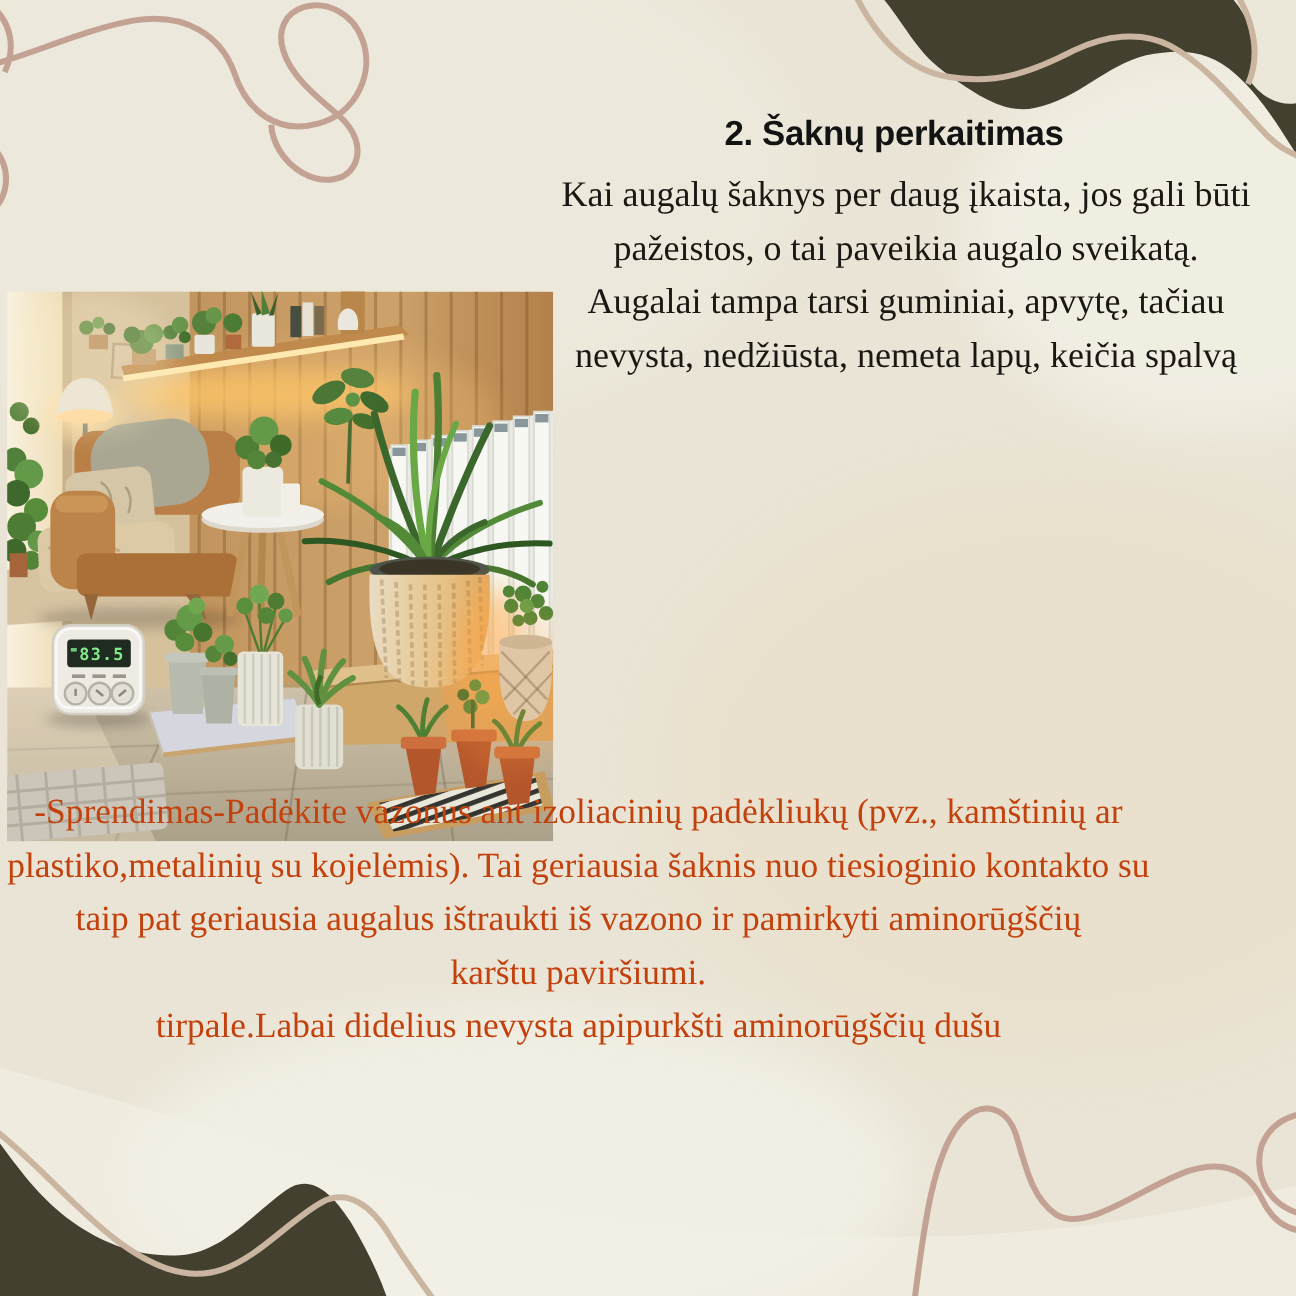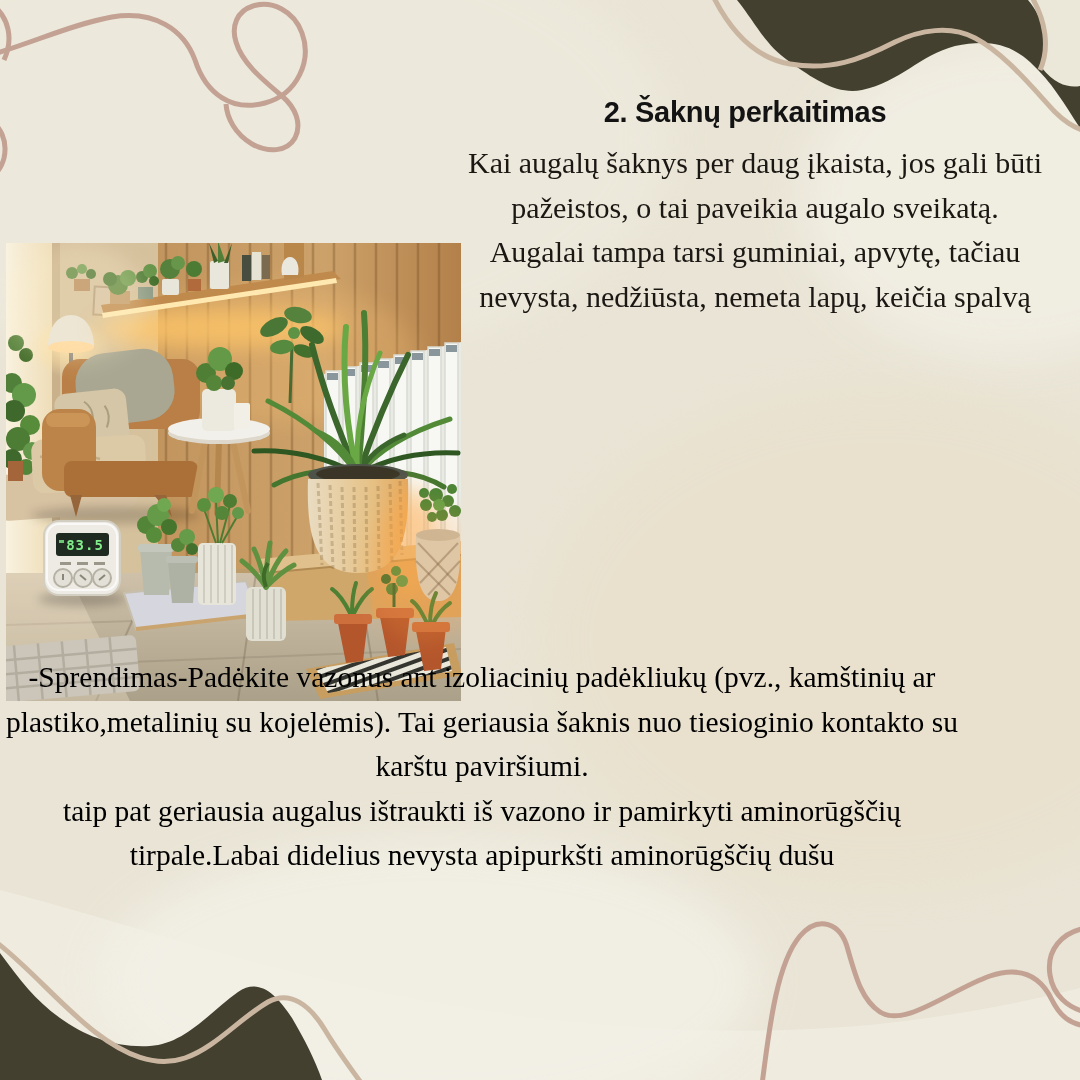--- a/index.html
+++ b/index.html
@@ -6,21 +6,21 @@
   .page{position:relative;width:1080px;height:1080px;margin:0 auto;background:#e9e4d5;overflow:hidden;
         font-family:"Liberation Serif",serif;padding-left:20px;}
   .bg-svg{position:absolute;left:0;top:0;z-index:0;}
   .photo{position:absolute;left:6px;top:203px;width:455px;height:458px;z-index:2;margin-top:40px;}
   .photo svg{display:block;}
   .title{position:absolute;left:400px;top:96px;width:690px;z-index:5;text-align:center;
          font-family:"Liberation Sans",sans-serif;font-weight:700;font-size:29px;color:#131313;letter-spacing:-0.3px;}
   .intro{position:absolute;left:425px;top:141px;width:660px;z-index:5;text-align:center;
          font-size:30px;line-height:44.5px;color:#1b1713;}
   .solution{position:absolute;left:0;top:655px;width:964px;z-index:5;text-align:center;
-         font-size:29.5px;line-height:44.5px;color:#000000;}
+         font-size:29.5px;line-height:44.5px;color:#c2410c;}
   .line{white-space:nowrap;}
 </style>
 </head>
 <body>
 
 <div class="page">
 
   <svg class="bg-svg" width="1080" height="1080" viewBox="0 0 1080 1080" aria-hidden="true">
     <defs>
       <filter id="bb" x="-40%" y="-40%" width="180%" height="180%">
@@ -452,18 +452,18 @@
       <g>
         <ellipse cx="420" cy="330" rx="60" ry="70" fill="#ff9e3e" opacity="0.18" filter="url(#b10)"></ellipse>
         <ellipse cx="70" cy="60" rx="70" ry="60" fill="#fff2d0" opacity="0.25" filter="url(#b10)"></ellipse>
       </g>
     </svg>
   </div>
 
   <div class="solution">
     <div class="line">-Sprendimas-Padėkite vazonus ant izoliacinių padėkliukų (pvz., kamštinių ar</div>
     <div class="line">plastiko,metalinių su kojelėmis). Tai geriausia šaknis nuo tiesioginio kontakto su</div>
+    <div class="line">taip pat geriausia augalus ištraukti iš vazono ir pamirkyti aminorūgščių</div>
     <div class="line">karštu paviršiumi.</div>
-    <div class="line">taip pat geriausia augalus ištraukti iš vazono ir pamirkyti aminorūgščių</div>
     <div class="line">tirpale.Labai didelius nevysta apipurkšti aminorūgščių dušu</div>
   </div>
 
 </div>
 
 </body></html>

